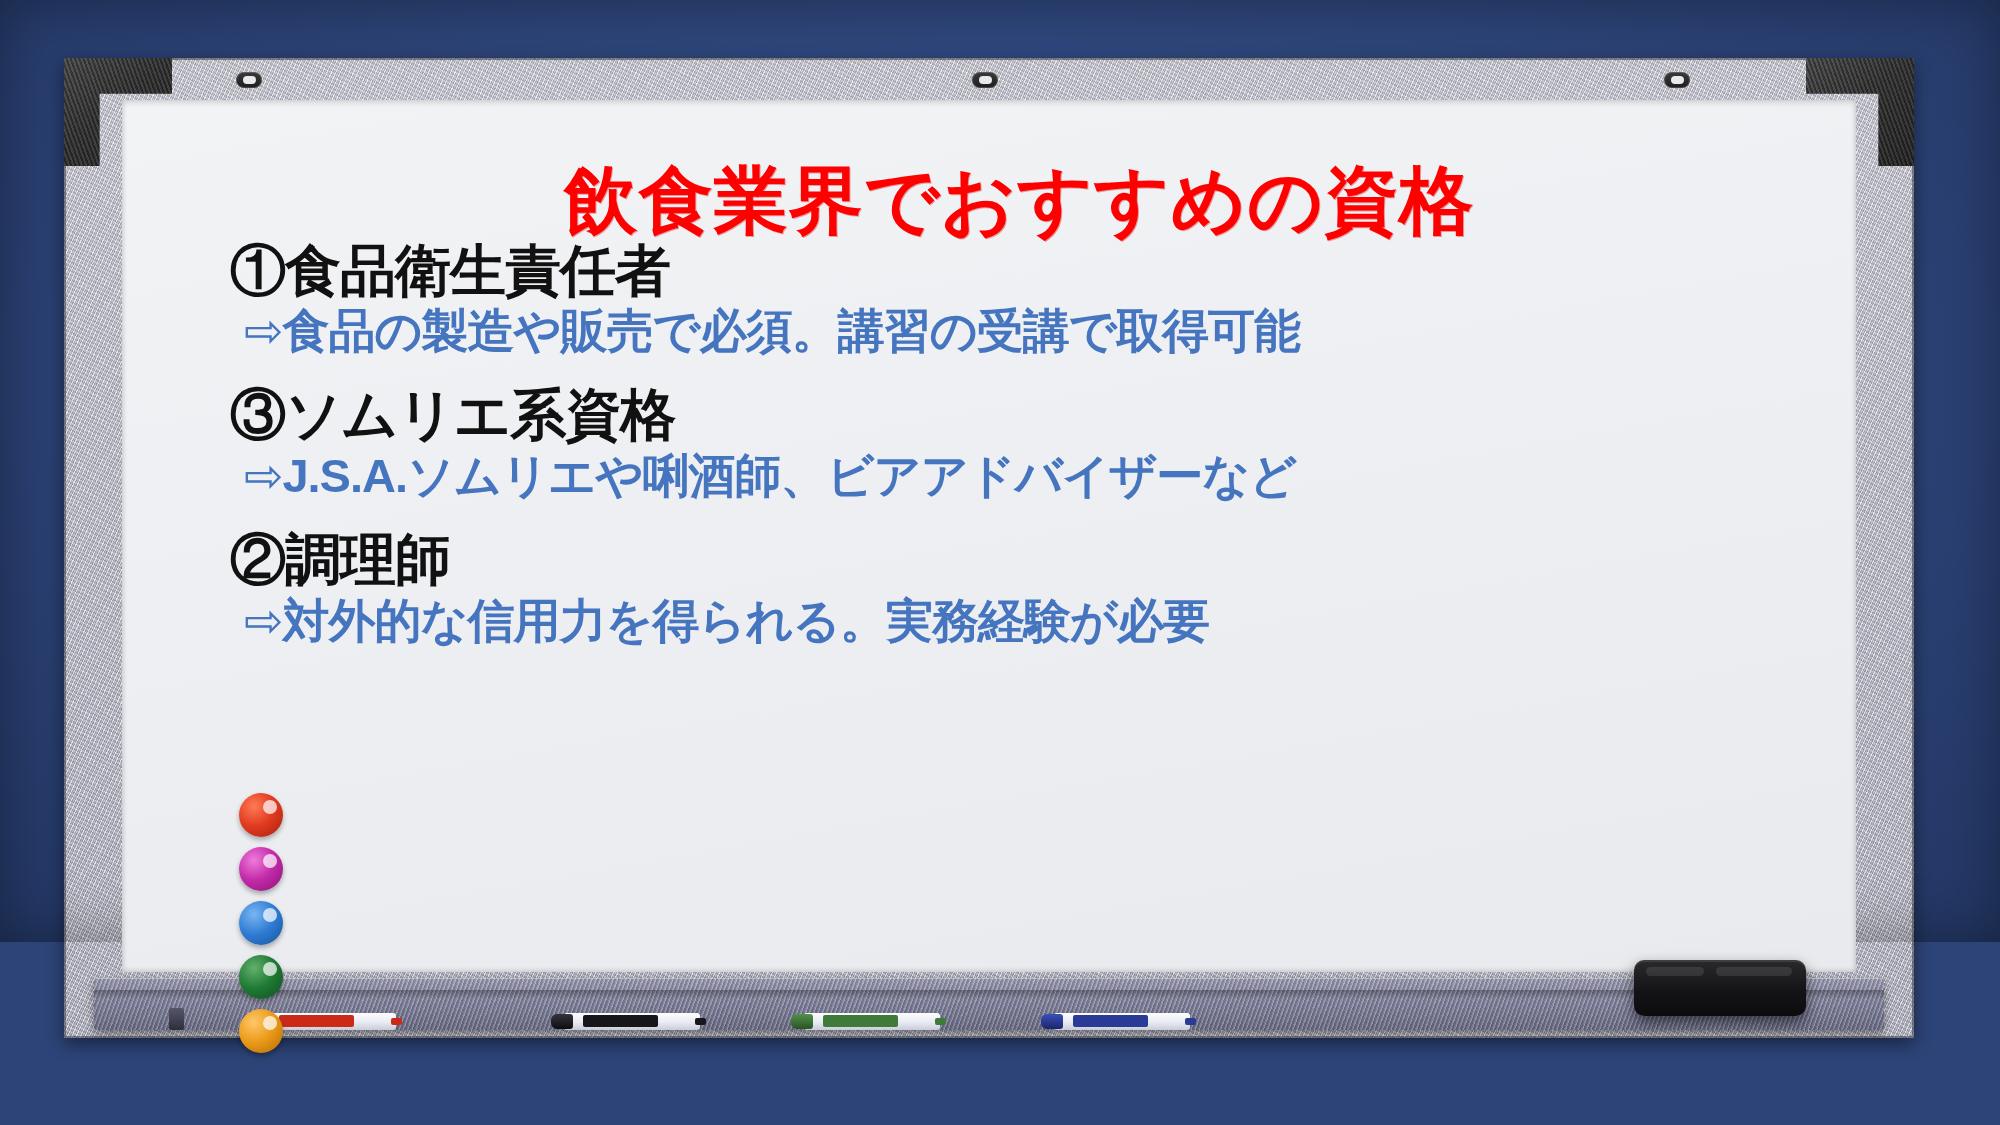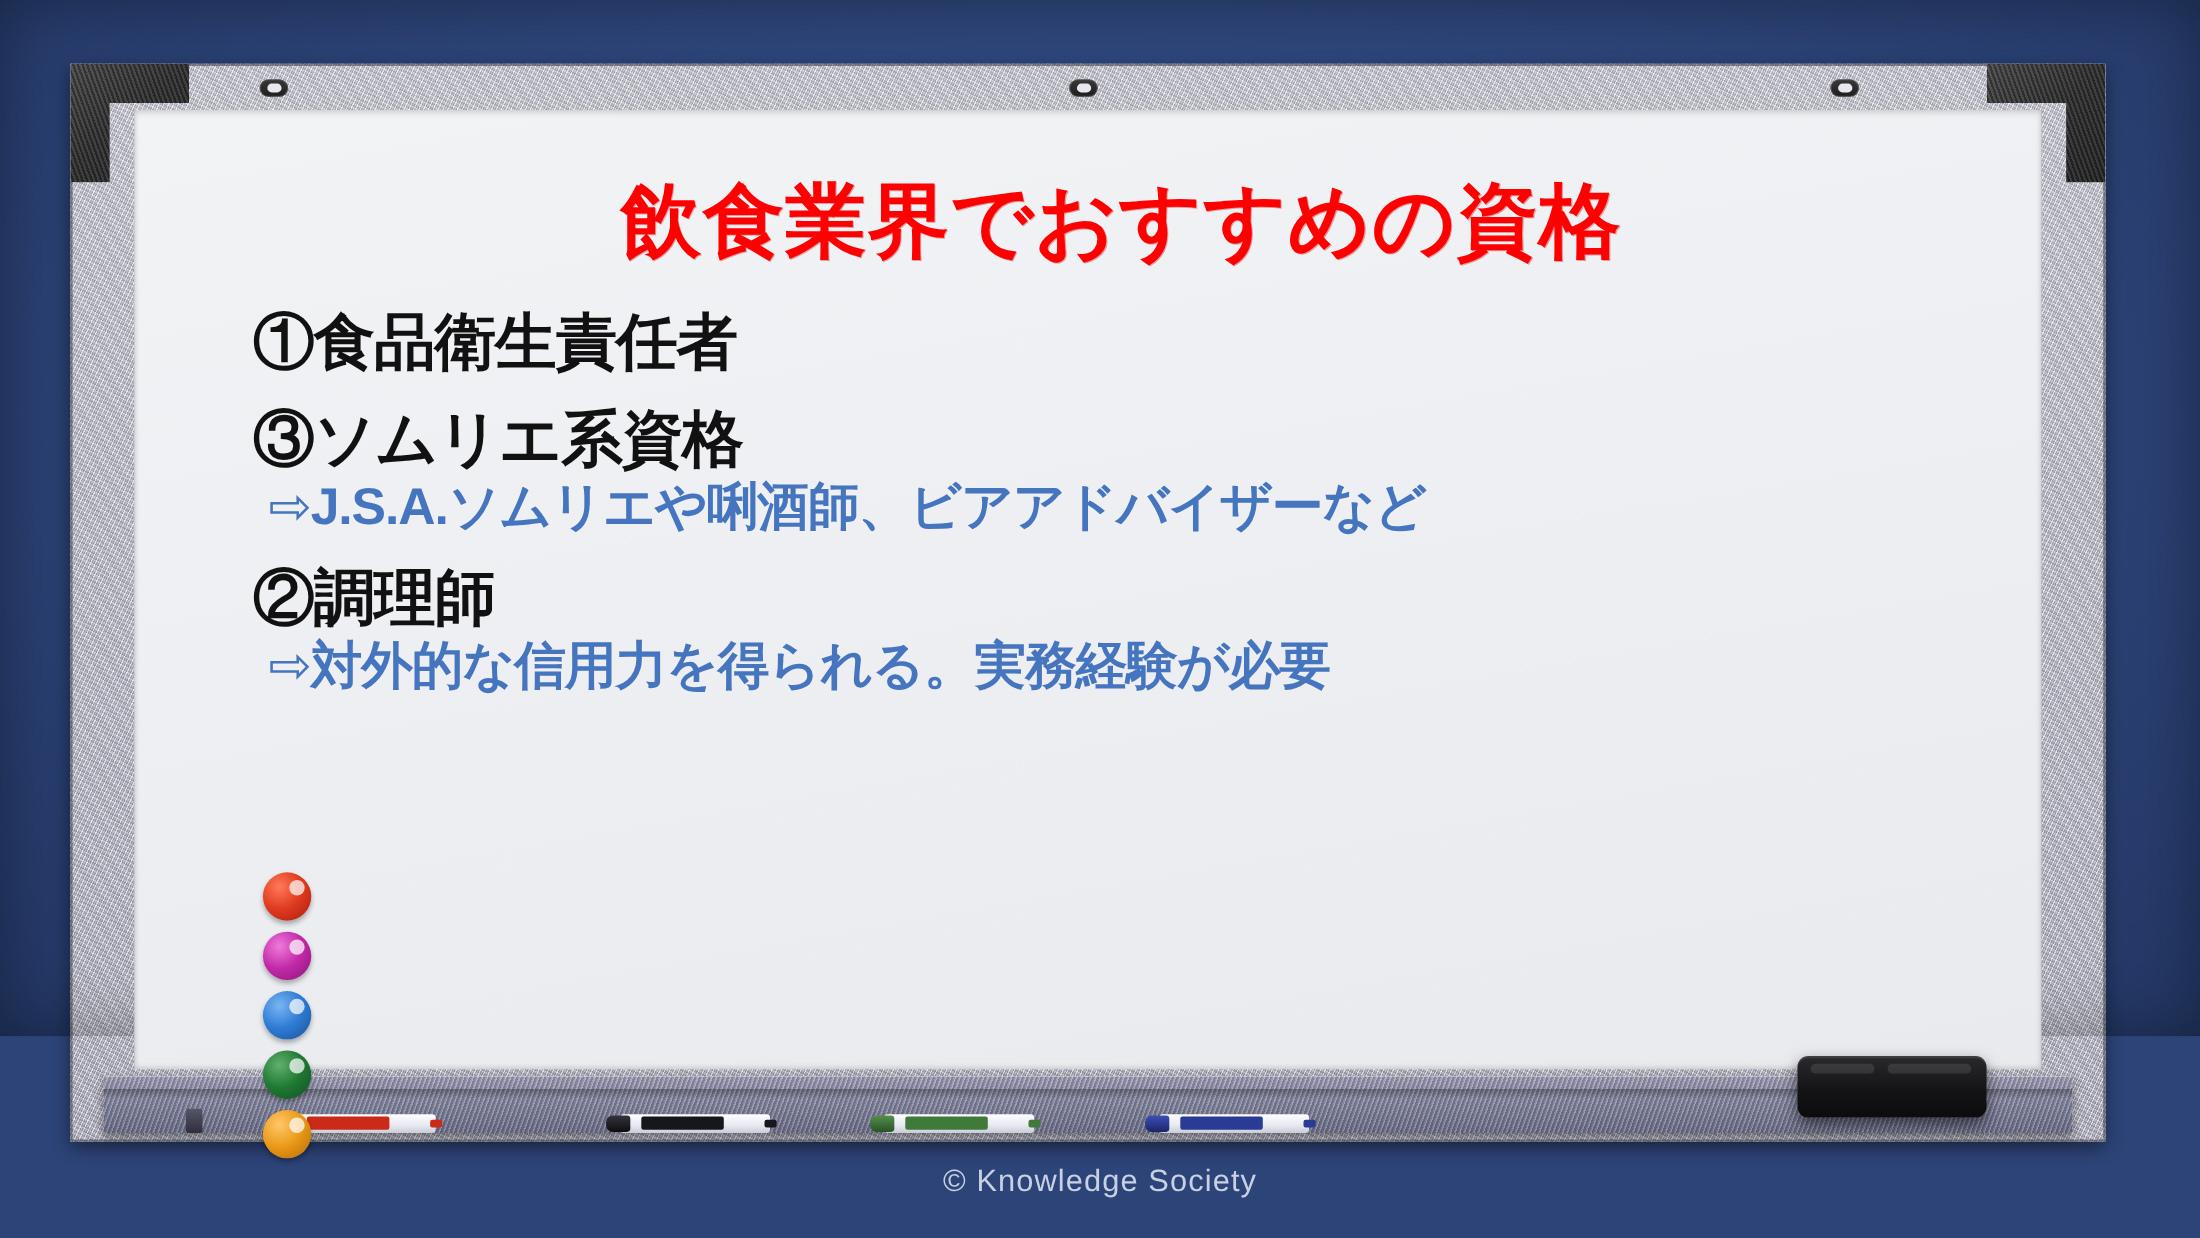--- a/index.html
+++ b/index.html
@@ -149,21 +149,21 @@
   .title{
     text-align:center;
     color:#ff0000;
     font-size:74px;
     font-weight:bold;
     letter-spacing:1px;
     line-height:1.05;
     margin-top:34px;
     text-shadow:1px 1px 0 rgba(200,0,0,.35);
   }
-  .items{ margin-top:40px; padding-left:36px; }
+  .items{ padding-left:36px; }
   .item{ margin-bottom:26px; }
   .item-head{
     color:#111111;
     font-size:56px;
     font-weight:bold;
     line-height:1.12;
     letter-spacing:-1px;
   }
   .item-sub{
     color:#4675c0;
@@ -269,32 +269,32 @@
     <div class="eraser"></div>
 
     <div class="content">
 
       <div class="title">飲食業界でおすすめの資格</div>
 
       <div class="items">
 
         <div class="item">
           <div class="item-head">①食品衛生責任者</div>
+          <div class="item-sub"><span class="arrow">⇨</span><span>食品の製造や販売で必須。講習の受講で取得可能</span></div>
         </div>
 
         <div class="item">
           <div class="item-head">③ソムリエ系資格</div>
           <div class="item-sub"><span class="arrow">⇨</span><span>J.S.A.ソムリエや唎酒師、ビアアドバイザーなど</span></div>
         </div>
 
         <div class="item">
           <div class="item-head">②調理師</div>
           <div class="item-sub"><span class="arrow">⇨</span><span>対外的な信用力を得られる。実務経験が必要</span></div>
         </div>
 
       </div>
     </div>
 
   </div>
 
-  <div class="footer">© Knowledge Society</div>
 
 </div>
 
 </body></html>

